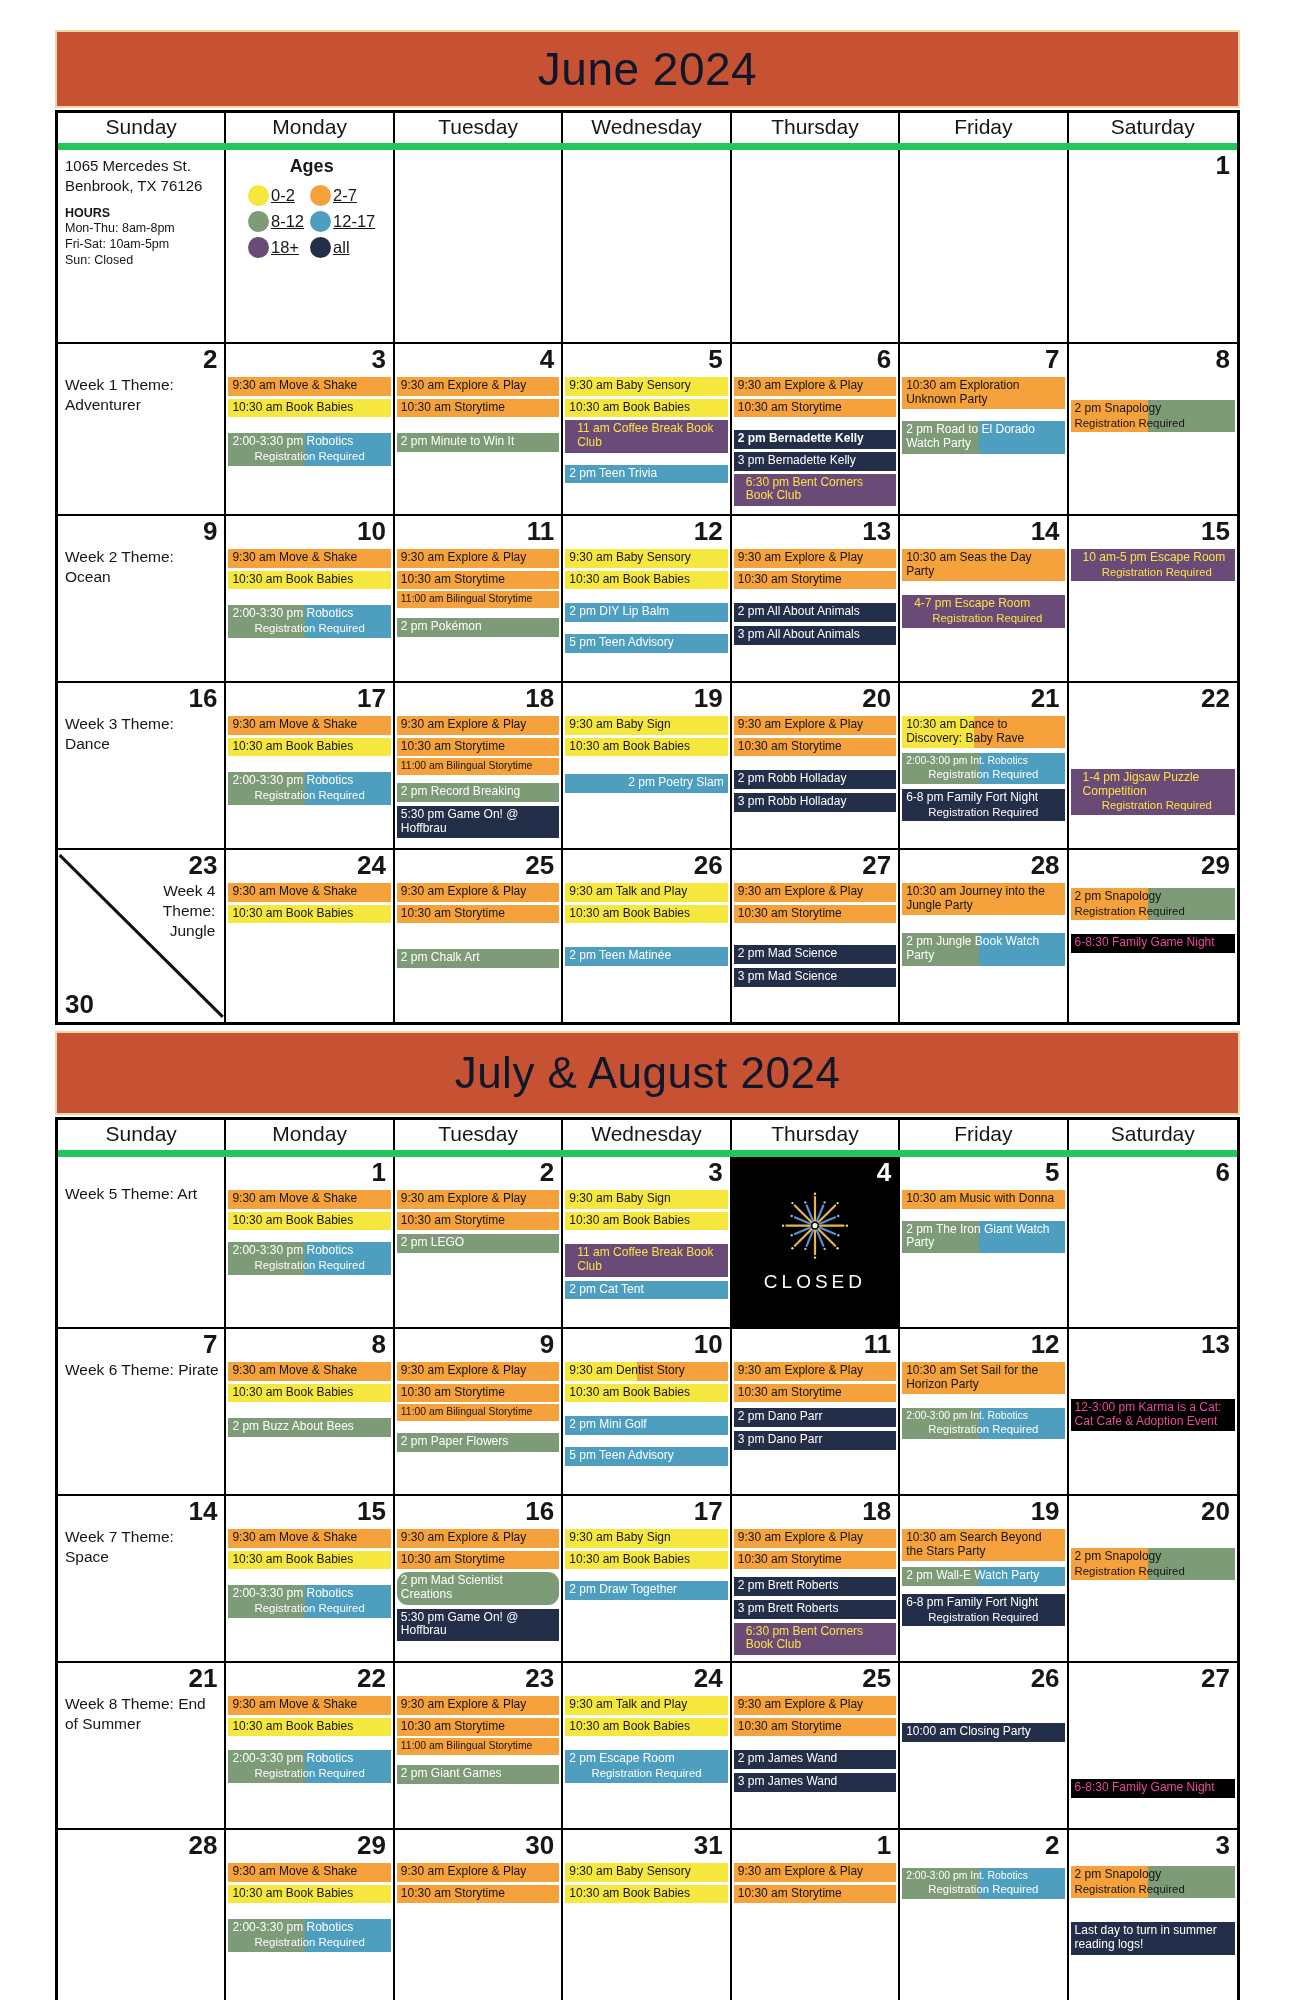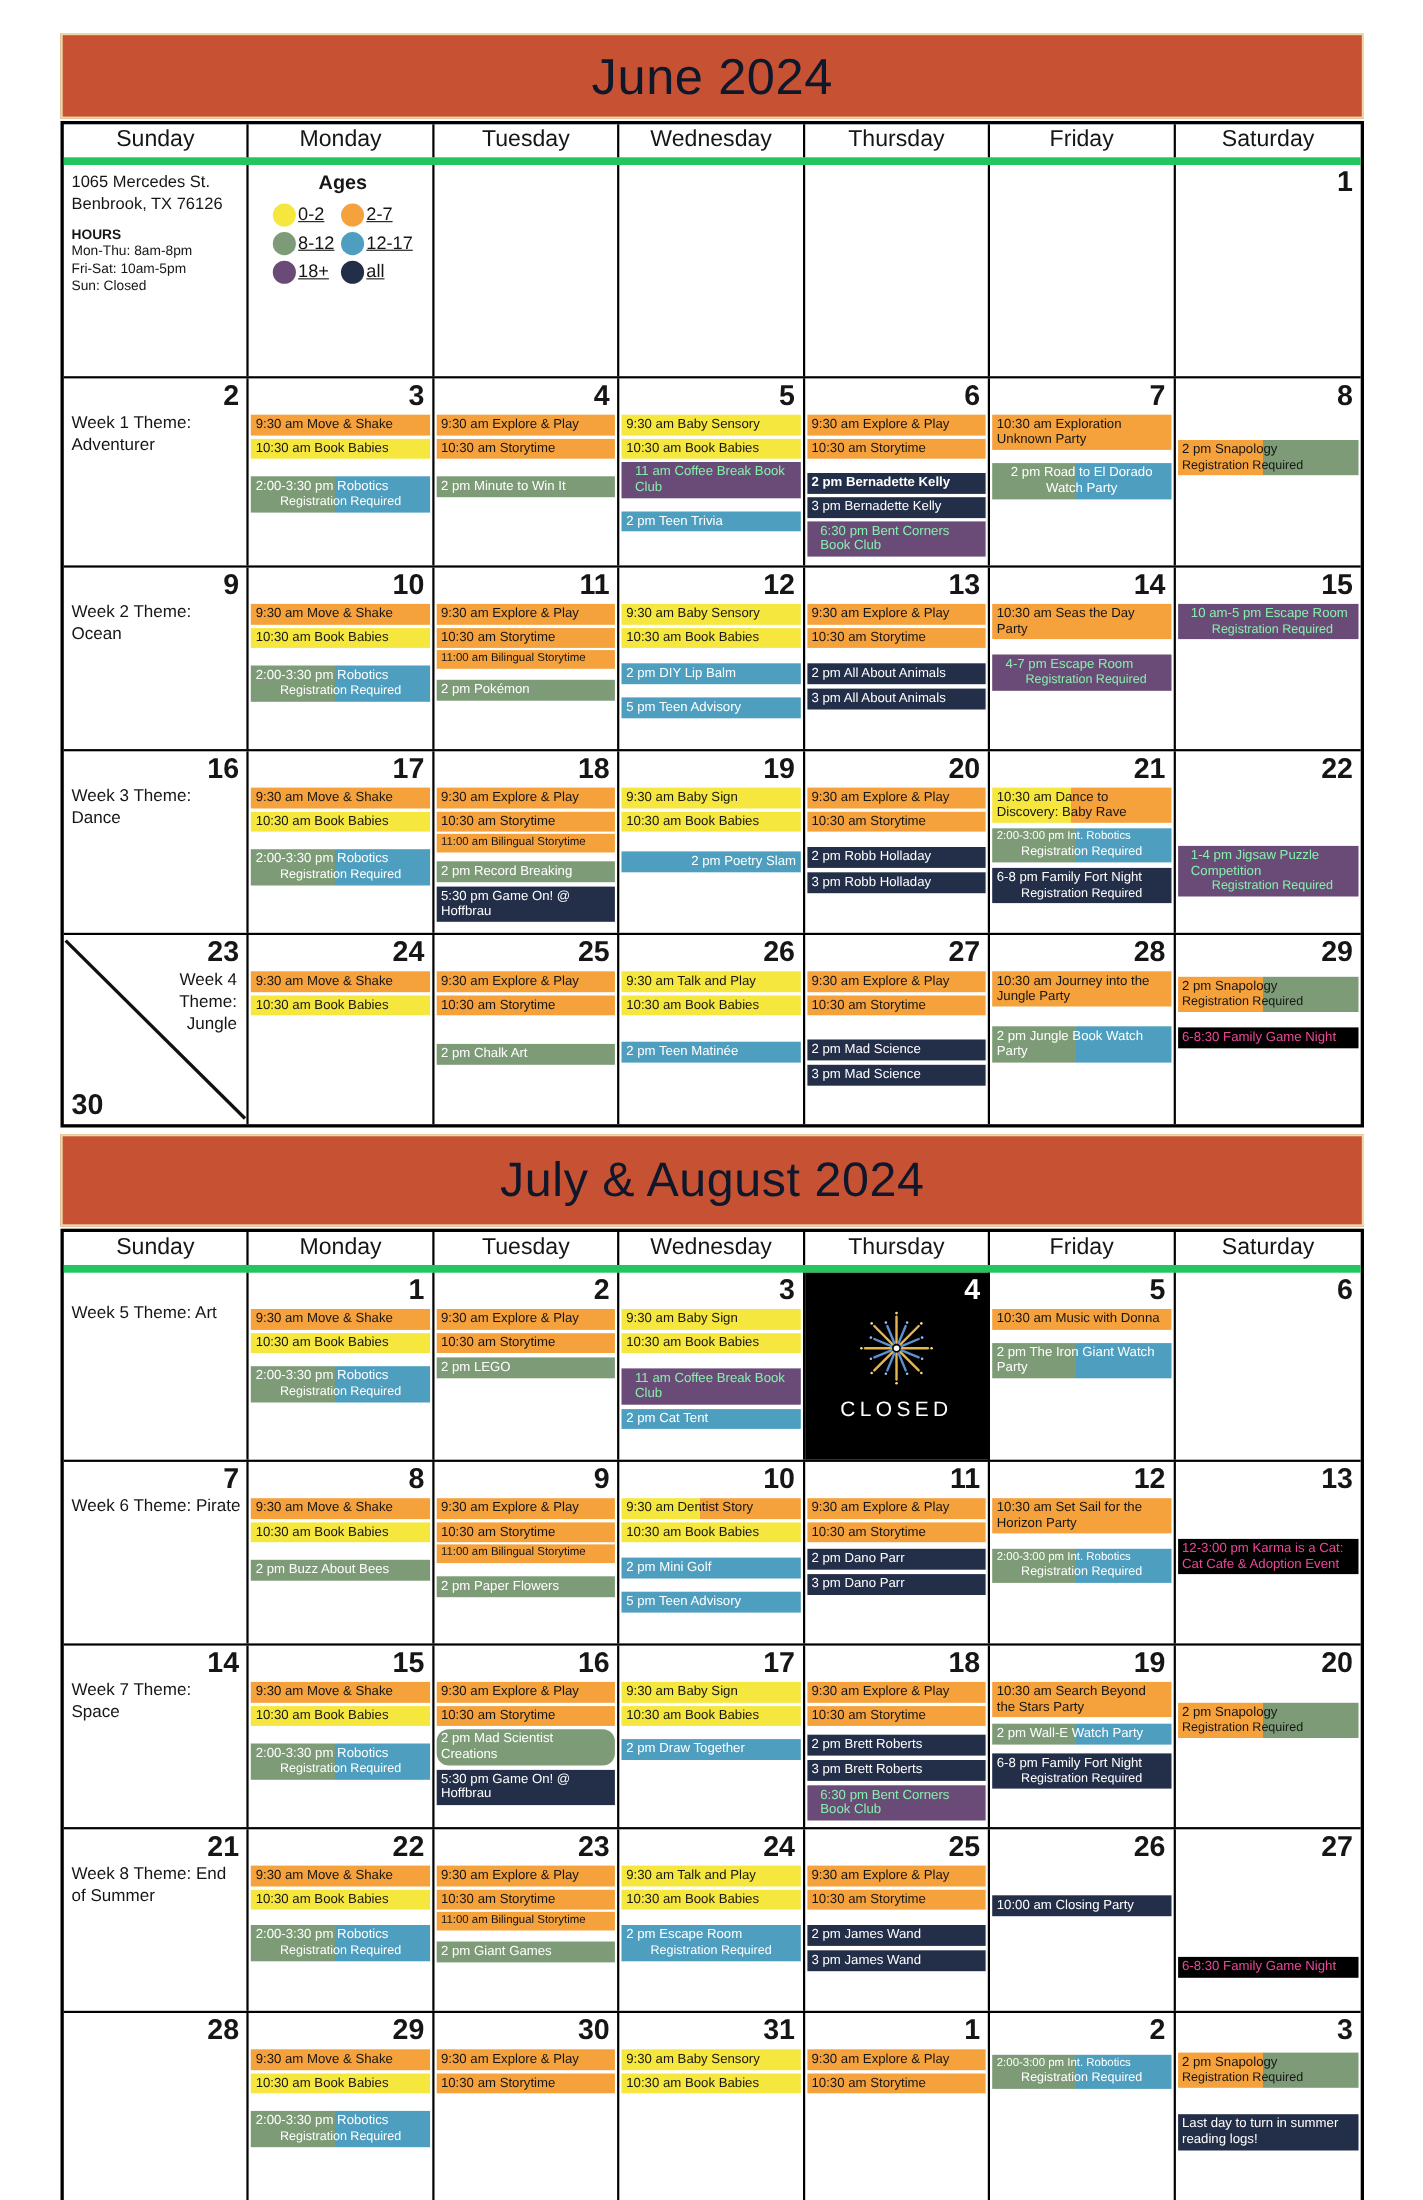--- a/index.html
+++ b/index.html
@@ -21,21 +21,21 @@
   .theme.right{text-align:right;white-space:pre-line;padding-right:9px;}
   .ev{margin:3px 2px 0;padding:2px 4px 3px;font-size:12px;line-height:1.14;}
   .ev-line{}
   .ev-small .ev-line{font-size:10.4px;white-space:nowrap;}
   .ev-sub{font-size:11.4px;text-align:center;line-height:1.12;padding-top:1px;}
   .ev-sub.left{text-align:left;}
   .ev-orange{background:var(--c-orange);color:#161616;}
   .ev-yellow{background:var(--c-yellow);color:#161616;}
   .ev-green{background:var(--c-green);color:#fff;}
   .ev-blue{background:var(--c-blue);color:#fff;}
-  .ev-purple{background:var(--c-purple);color:#86efac;padding-left:12px;}
+  .ev-purple{background:var(--c-purple);color:#fde047;padding-left:12px;}
   .ev-navy{background:var(--c-navy);color:#fff;}
   .ev-black{background:#000;color:#ec4899;}
   .ev-green-blue{background:linear-gradient(90deg,var(--c-green) 0 47%,var(--c-blue) 47%);color:#fff;}
   .ev-orange-green{background:linear-gradient(90deg,var(--c-orange) 0 47%,var(--c-green) 47%);color:#161616;}
   .ev-yellow-orange{background:linear-gradient(90deg,var(--c-yellow) 0 44%,var(--c-orange) 44%);color:#161616;}
   
   .info-cell{padding:6px 4px 0 7px;}
   .addr{font-size:15px;line-height:1.35;}
   .hours-title{font-size:12.5px;font-weight:700;margin-top:9px;}
   .hours-line{font-size:12.5px;line-height:1.3;}
@@ -185,21 +185,21 @@
             </div>
             <div class="ev ev-purple" style="margin-top: 3px;">
               <div class="ev-line">6:30 pm Bent Corners Book Club</div>
             </div>
           </div>
           <div class="cell">
             <div class="num">7</div>
             <div class="ev ev-orange">
               <div class="ev-line">10:30 am Exploration Unknown Party</div>
             </div>
-            <div class="ev ev-green-blue" style="margin-top: 12px; text-align: center;">
+            <div class="ev ev-green-blue" style="margin-top: 12px;">
               <div class="ev-line">2 pm Road to El Dorado Watch Party</div>
             </div>
           </div>
           <div class="cell">
             <div class="num">8</div>
             <div class="ev ev-orange-green" style="margin-top: 26px;">
               <div class="ev-line">2 pm Snapology</div>
               <div class="ev-sub left">Registration Required</div>
             </div>
           </div>

